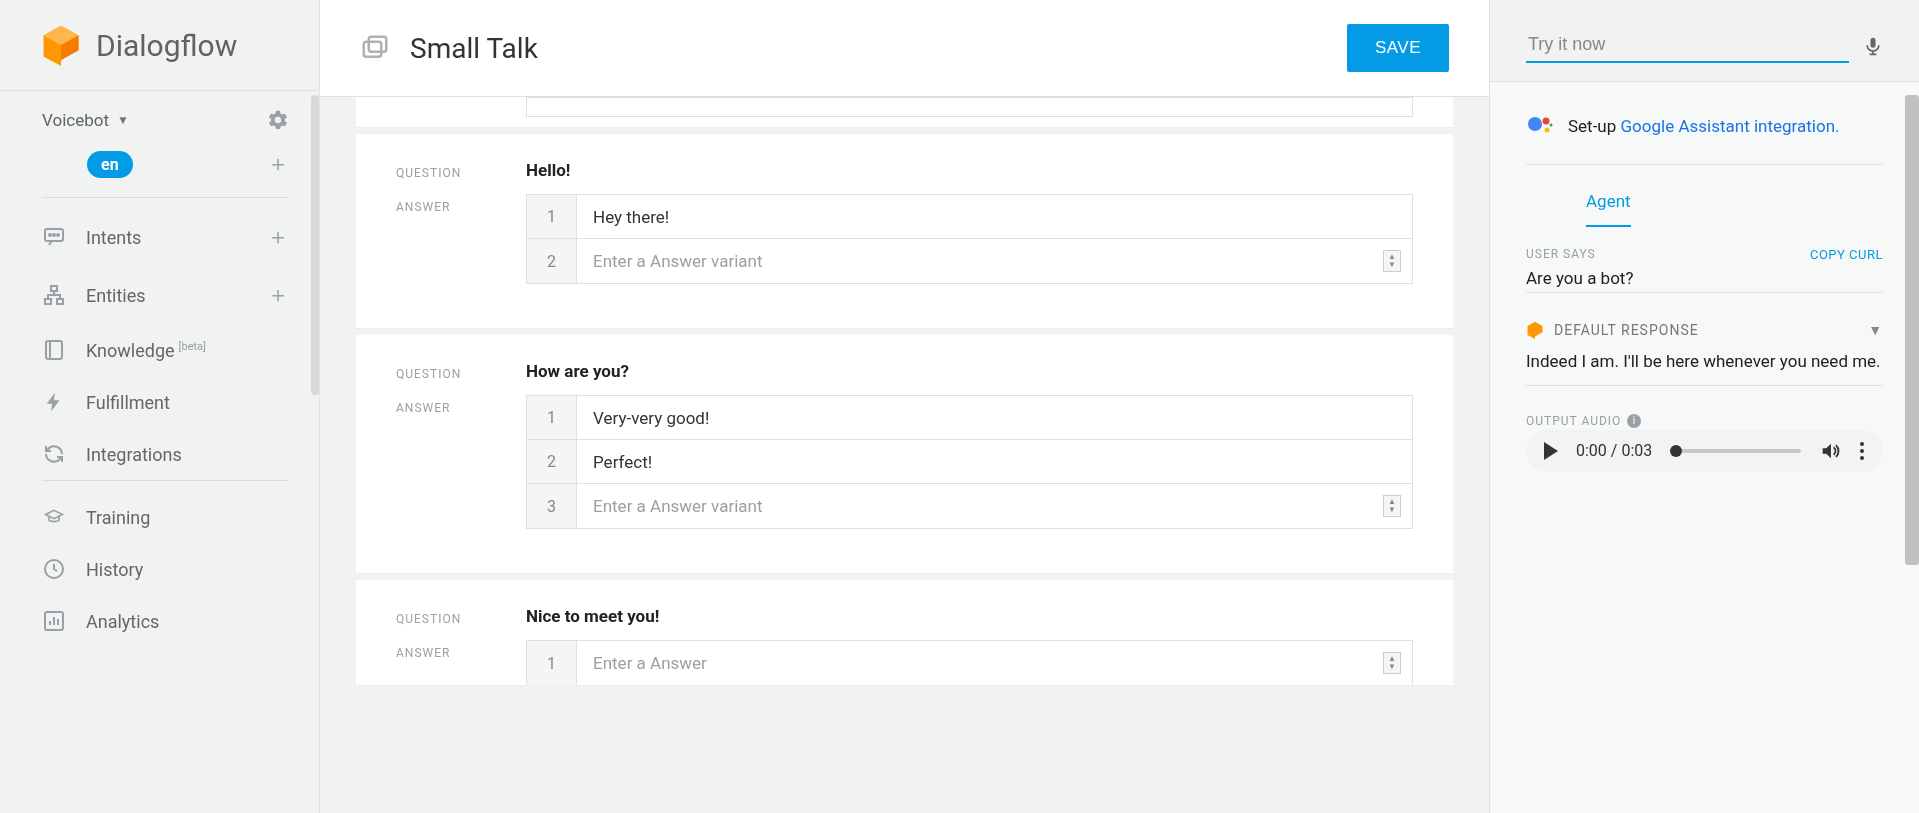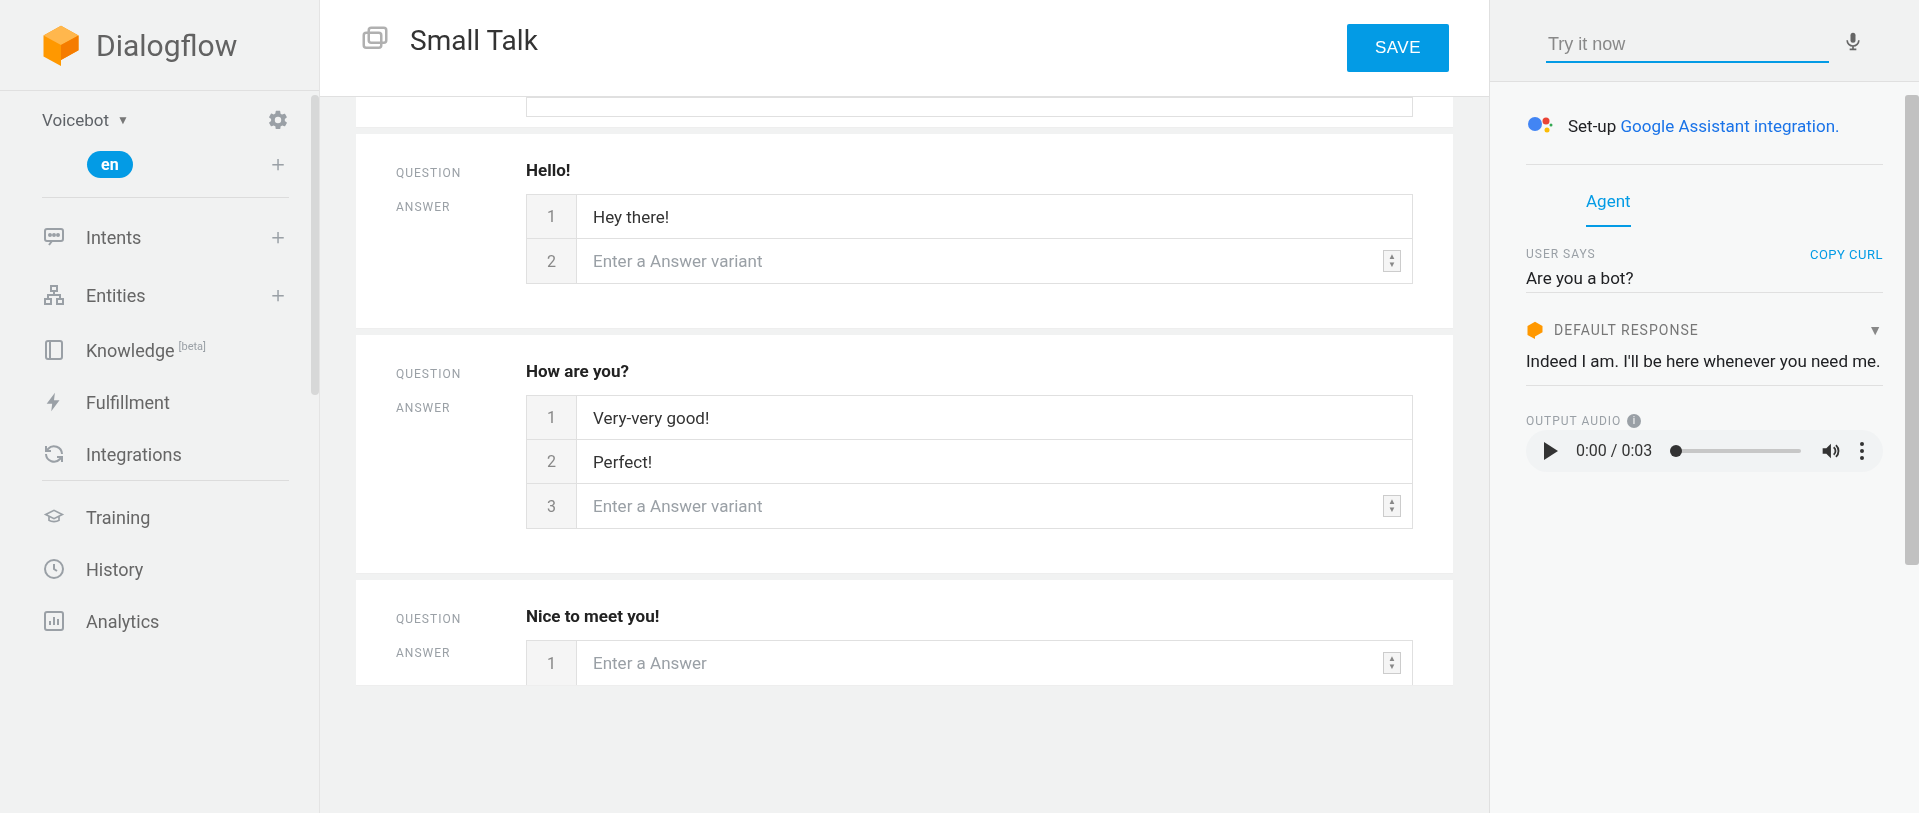--- a/index.html
+++ b/index.html
@@ -28,21 +28,21 @@
 
   .nav-item{ display:flex; align-items:center; gap:20px; padding:14px 30px 14px 42px; color:#666; font-size:18px; cursor:pointer;}
   .nav-item .label{ flex:1; }
   .nav-item .trail{ color:#9aa0a6; font-size:22px;}
   .nav-icon{ width:24px; height:24px; display:flex; align-items:center; justify-content:center; color:#9aa0a6; flex-shrink:0;}
   sup.beta{ font-size:11px; color:#9aa0a6; margin-left:4px; vertical-align:super;}
 
   .sb-scroll{ position:absolute; right:0; top:95px; width:8px; height:300px; background:#bdbdbd; border-radius:4px; opacity:.5;}
 
   
-  .main-header{ display:flex; padding:24px 40px; gap:20px; border-bottom:1px solid #e0e0e0;}
+  .main-header{ display:flex; align-items:center; padding:24px 40px; gap:20px; border-bottom:1px solid #e0e0e0;}
   .main-header .hicon{ color:#b0b0b0;}
   .main-header h1{ font-size:28px; font-weight:400; color:#333;}
   .save-btn{ margin-left:auto; background:#039be5; color:#fff; border:none; padding:14px 28px; font-size:17px; font-weight:500; letter-spacing:.5px; cursor:pointer; border-radius:2px;}
 
   
   .main-body{ flex:1; overflow:auto; background:#f1f2f2; padding:0 6px;}
   .card{ background:#fff; margin:6px 30px; padding:26px 40px 30px 40px; border-bottom:1px solid #eee;}
   .card-stub{ background:#fff; margin:0 30px; padding:0 40px 10px; border-bottom:1px solid #eee;}
   .stub-box{ border:1px solid #e0e0e0; height:20px; margin-left:130px; background:#fff;}
   .qa-row{ display:flex; gap:30px; align-items:flex-start; margin-bottom:14px;}
@@ -51,21 +51,21 @@
   .ans-table{ border:1px solid #e0e0e0; flex:1; }
   .ans-row{ display:flex; align-items:stretch; border-bottom:1px solid #e0e0e0; min-height:44px;}
   .ans-row:last-child{ border-bottom:none;}
   .ans-num{ width:50px; background:#f5f5f5; color:#888; display:flex; align-items:center; justify-content:center; font-size:16px; border-right:1px solid #e0e0e0;}
   .ans-text{ flex:1; padding:11px 16px; font-size:17px; color:#333; display:flex; align-items:center;}
   .ans-text.placeholder{ color:#9aa0a6;}
   .ans-ctrl{ width:40px; display:flex; align-items:center; justify-content:center; color:#888;}
   .spinner{ width:18px; height:22px; border:1px solid #ccc; background:#f5f5f5; display:flex; flex-direction:column; justify-content:center; align-items:center; font-size:8px; line-height:8px;}
 
   
-  .tester-top{ padding:28px 56px 18px; border-bottom:1px solid #e0e0e0; display:flex; align-items:flex-start; gap:14px; background:#f1f2f2;}
+  .tester-top{ padding:28px 36px 18px; border-bottom:1px solid #e0e0e0; display:flex; align-items:center; gap:14px; background:#f1f2f2;}
   .try-input{ flex:1; border:none; border-bottom:2px solid #039be5; background:transparent; font-size:18px; padding:6px 2px; color:#555; outline:none;}
   .try-input::placeholder{ color:#888;}
   .mic{ color:#777;}
   .tester-body{ padding:20px 36px; overflow:auto;}
   .ga-row{ display:flex; align-items:center; gap:14px; font-size:17px; padding:10px 0 24px;}
   .ga-link{ color:#1a73e8; text-decoration:none;}
   .t-div{ height:1px; background:#e0e0e0; margin:0 0 12px;}
   .agent-tab{ color:#039be5; font-size:17px; padding:14px 0; display:inline-block; border-bottom:2px solid #039be5; margin-bottom:20px; margin-left:60px;}
   .sec-label{ font-size:12px; letter-spacing:1px; color:#9aa0a6; margin-bottom:6px; display:flex; justify-content:space-between;}
   .sec-label .copy{ color:#039be5; font-size:13px; letter-spacing:.5px; cursor:pointer;}

